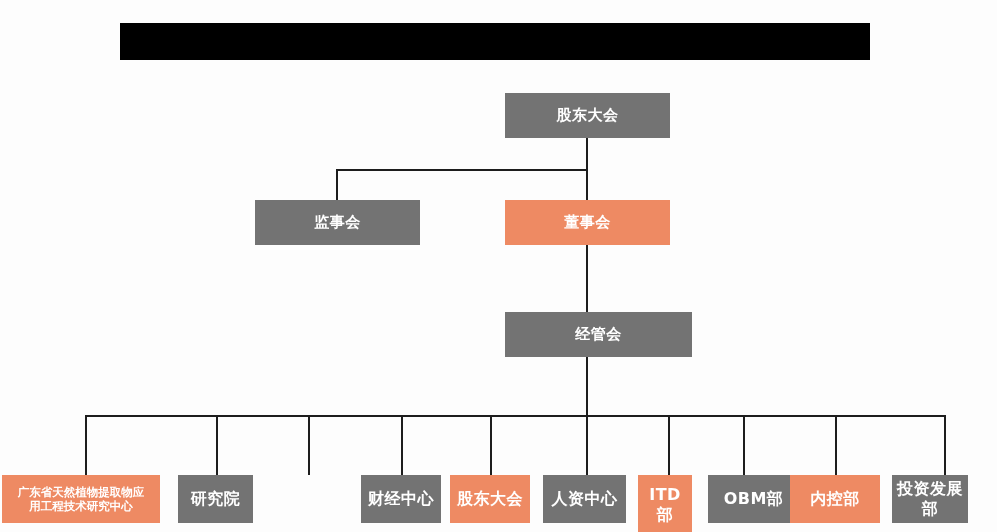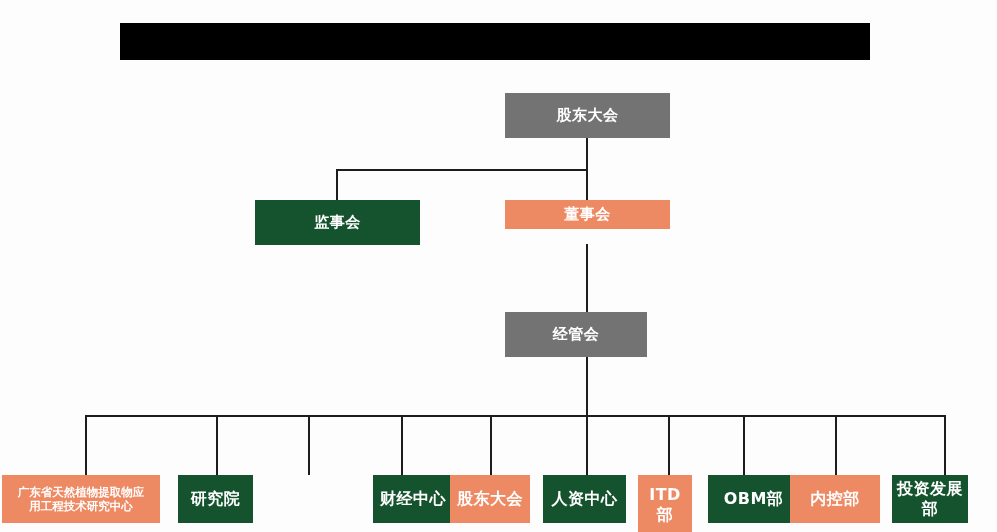--- a/index.html
+++ b/index.html
@@ -44,21 +44,21 @@
     box-sizing: border-box;
     display: flex;
     align-items: center;
     justify-content: center;
     text-align: center;
     color: #ffffff;
     letter-spacing: 0.5px;
     line-height: 1.25;
     padding: 2px 4px;
   }
-  .node.dark  { background: #14532d; }
+  .node.dark  { background: #737373; }
   .node.light { background: #ee8a63; }
   .node.mid   { background: #737373; font-family: Liberation Serif, serif; }
 
   .node .label { display: block; white-space: pre-line; }
 
   
   .tier-node { font-size: 15px; font-weight: 700; }
   
   .dept { font-size: 16px; font-weight: 700; }
   .dept.small { font-size: 11.5px; font-weight: 700; letter-spacing: 0; }
@@ -96,39 +96,39 @@
   <div class="conn-v" style="left:944px; top:415px; height:60px;"></div>
 
   <div class="node mid tier-node" style="left:505px; top:93px; width:165px; height:45px;">
     <span class="label">股东大会</span>
   </div>
 
   <div class="node dark tier-node" style="left:255px; top:200px; width:165px; height:45px;">
     <span class="label">监事会</span>
   </div>
 
-  <div class="node light tier-node" style="left:505px; top:200px; width:165px; height:29px;">
+  <div class="node light tier-node" style="left:505px; top:200px; width:165px; height:45px;">
     <span class="label">董事会</span>
   </div>
 
-  <div class="node mid tier-node" style="left:505px; top:312px; width:142px; height:45px;">
+  <div class="node mid tier-node" style="left:505px; top:312px; width:187px; height:45px;">
     <span class="label">经管会</span>
   </div>
 
   <div class="node light dept small" style="left:2px; top:475px; width:158px; height:48px;">
     <span class="label">广东省天然植物提取物应
 用工程技术研究中心</span>
   </div>
 
   <div class="node dark dept" style="left:178px; top:475px; width:75px; height:48px;">
     <span class="label">研究院</span>
   </div>
 
 
-  <div class="node dark dept" style="left:361px; top:475px; width:80px; height:48px;margin-left:12px;">
+  <div class="node dark dept" style="left:361px; top:475px; width:80px; height:48px;">
     <span class="label">财经中心</span>
   </div>
 
   <div class="node light dept" style="left:450px; top:475px; width:80px; height:48px;">
     <span class="label">股东大会</span>
   </div>
 
   <div class="node dark dept" style="left:543px; top:475px; width:83px; height:48px;">
     <span class="label">人资中心</span>
   </div>

